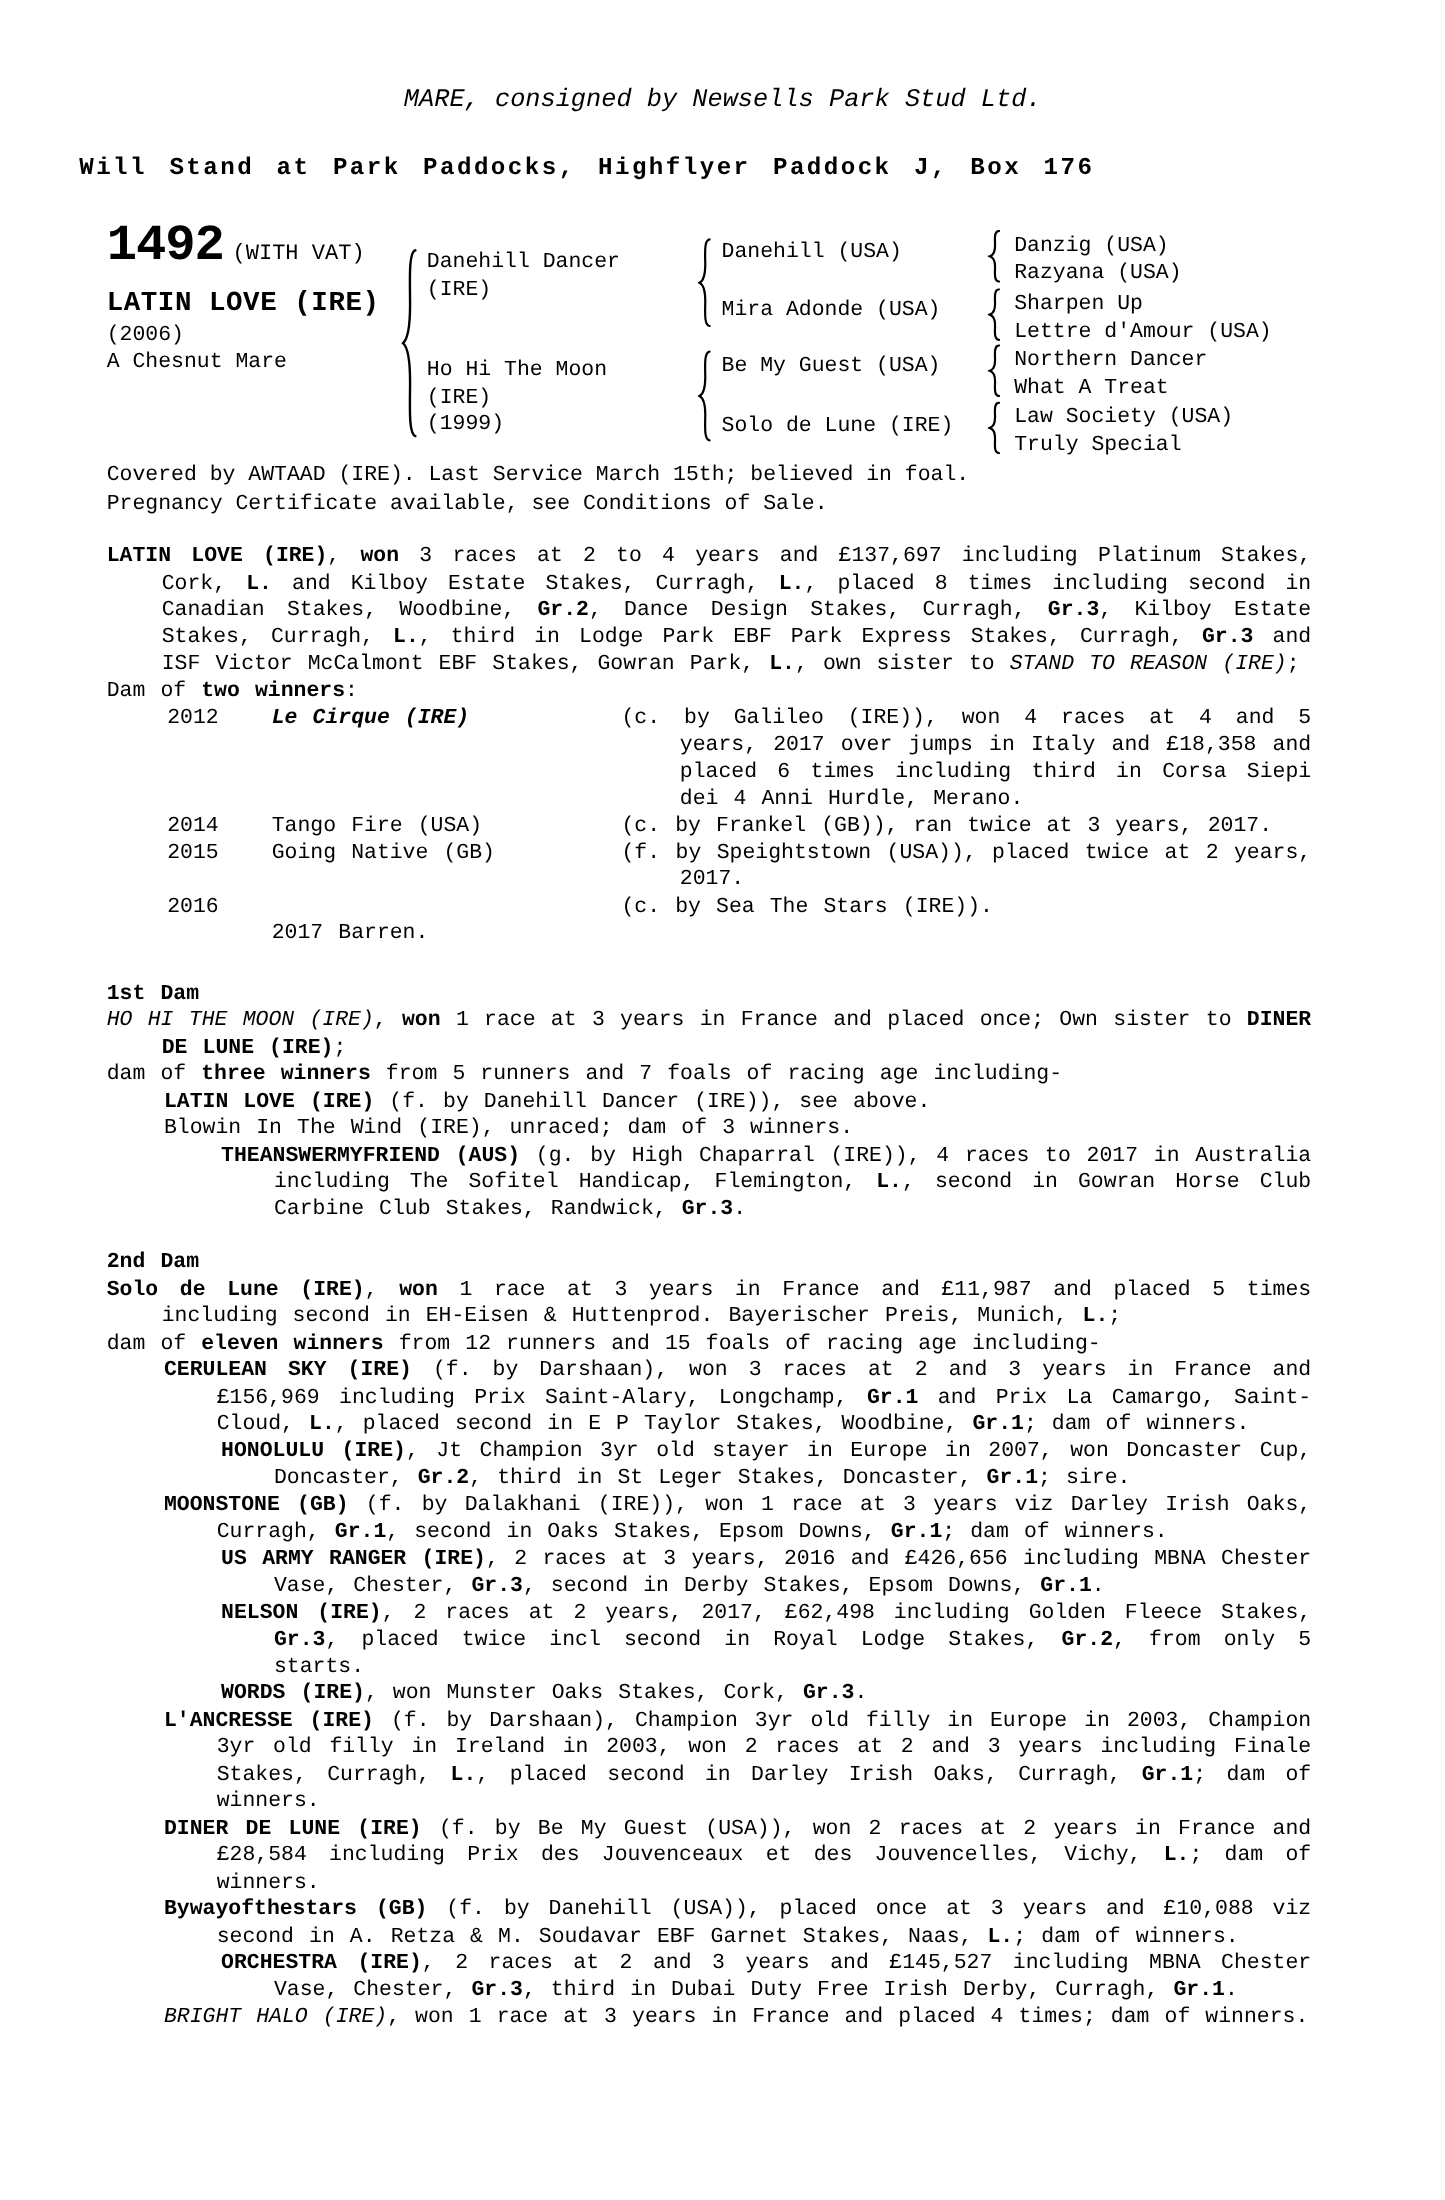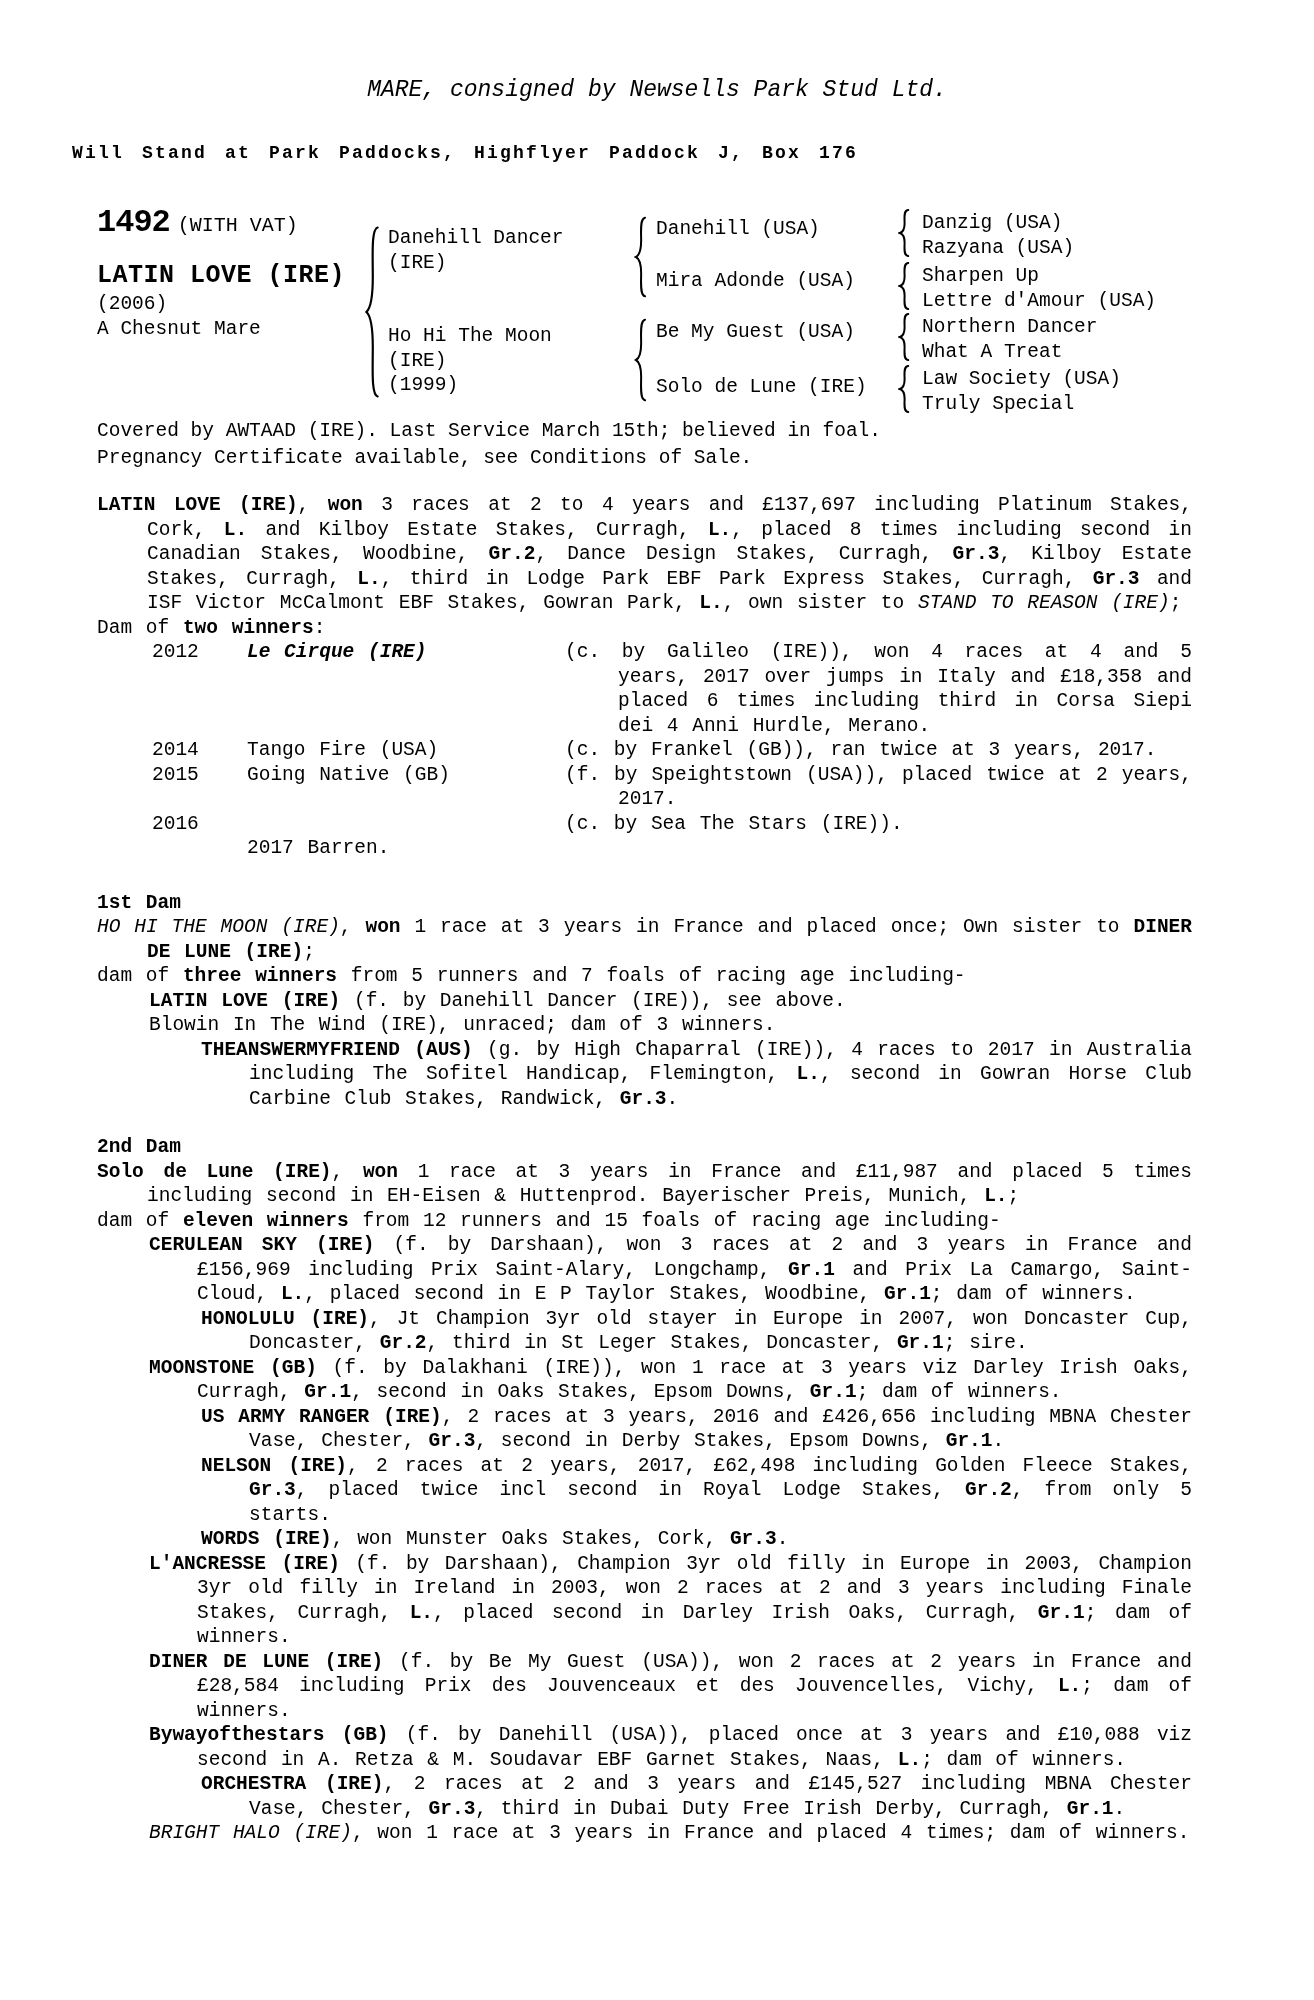--- a/index.html
+++ b/index.html
@@ -11,28 +11,28 @@
     font-size:19.5px;line-height:24.5px;
     overflow:hidden;
   }
   .title{
     margin:0;padding-top:76px;
     text-align:center;font-style:italic;
     font-size:23px;line-height:28px;
   }
   .stand{
     margin-top:36px;margin-left:72px;
-    font-weight:bold;font-size:18px;line-height:26px;
+    font-weight:bold;font-size:22px;line-height:26px;
     letter-spacing:2.2px;word-spacing:5px;
   }
   
   .pedigree{position:relative;height:222px;margin-top:30px;}
   .ped-item{position:absolute;white-space:nowrap;line-height:24.5px;}
   .lot-row{display:flex;align-items:baseline;}
-  .lot-number{font-weight:bold;font-size:32px;letter-spacing:-1px;line-height:46px;}
+  .lot-number{font-weight:bold;font-size:46px;letter-spacing:-1px;line-height:46px;}
   .vat{font-size:20px;margin-left:8px;}
   .horse-name{font-weight:bold;font-size:25px;letter-spacing:.5px;}
   .ped-lines div{line-height:24.5px;}
   .brace{position:absolute;}
   
   .covered{width:1095px;margin-left:97px;text-align:left;line-height:26.5px;}
   
   .bodytext{width:1095px;margin-left:97px;margin-top:22px;word-spacing:2px;}
   .p0,.p1,.p2{text-align:justify;}
   .p0{padding-left:50px;text-indent:-50px;}

